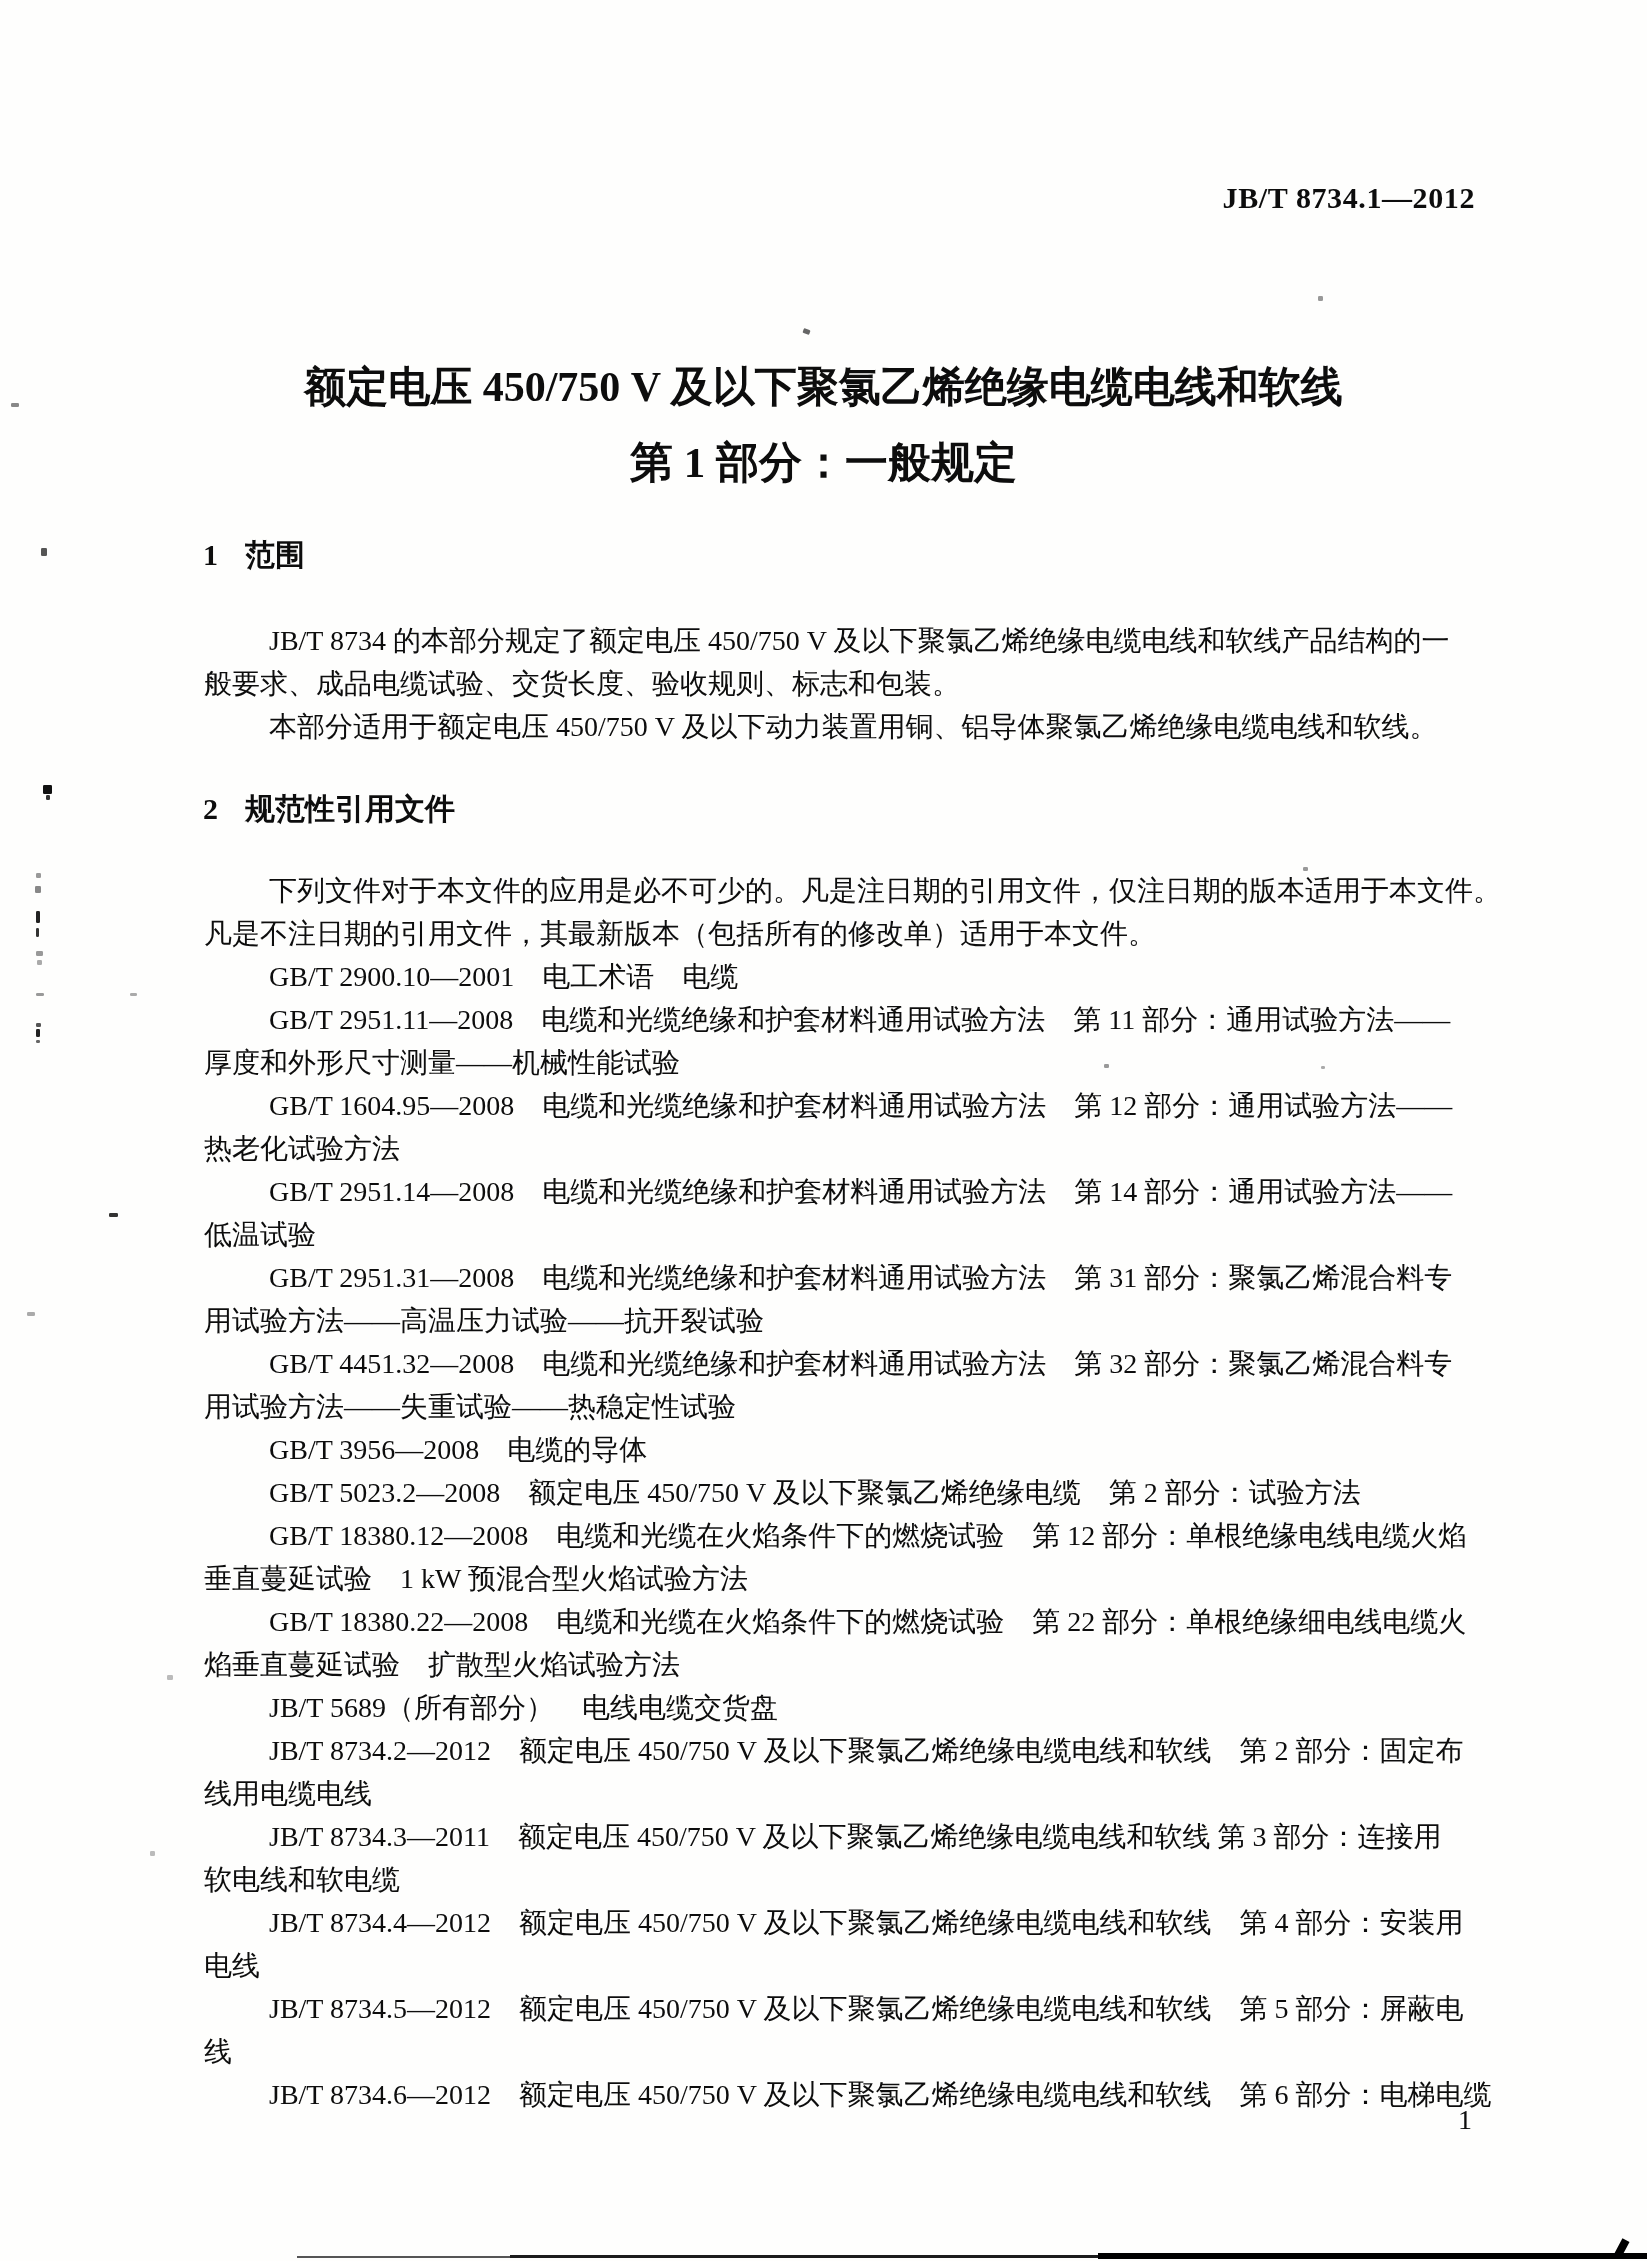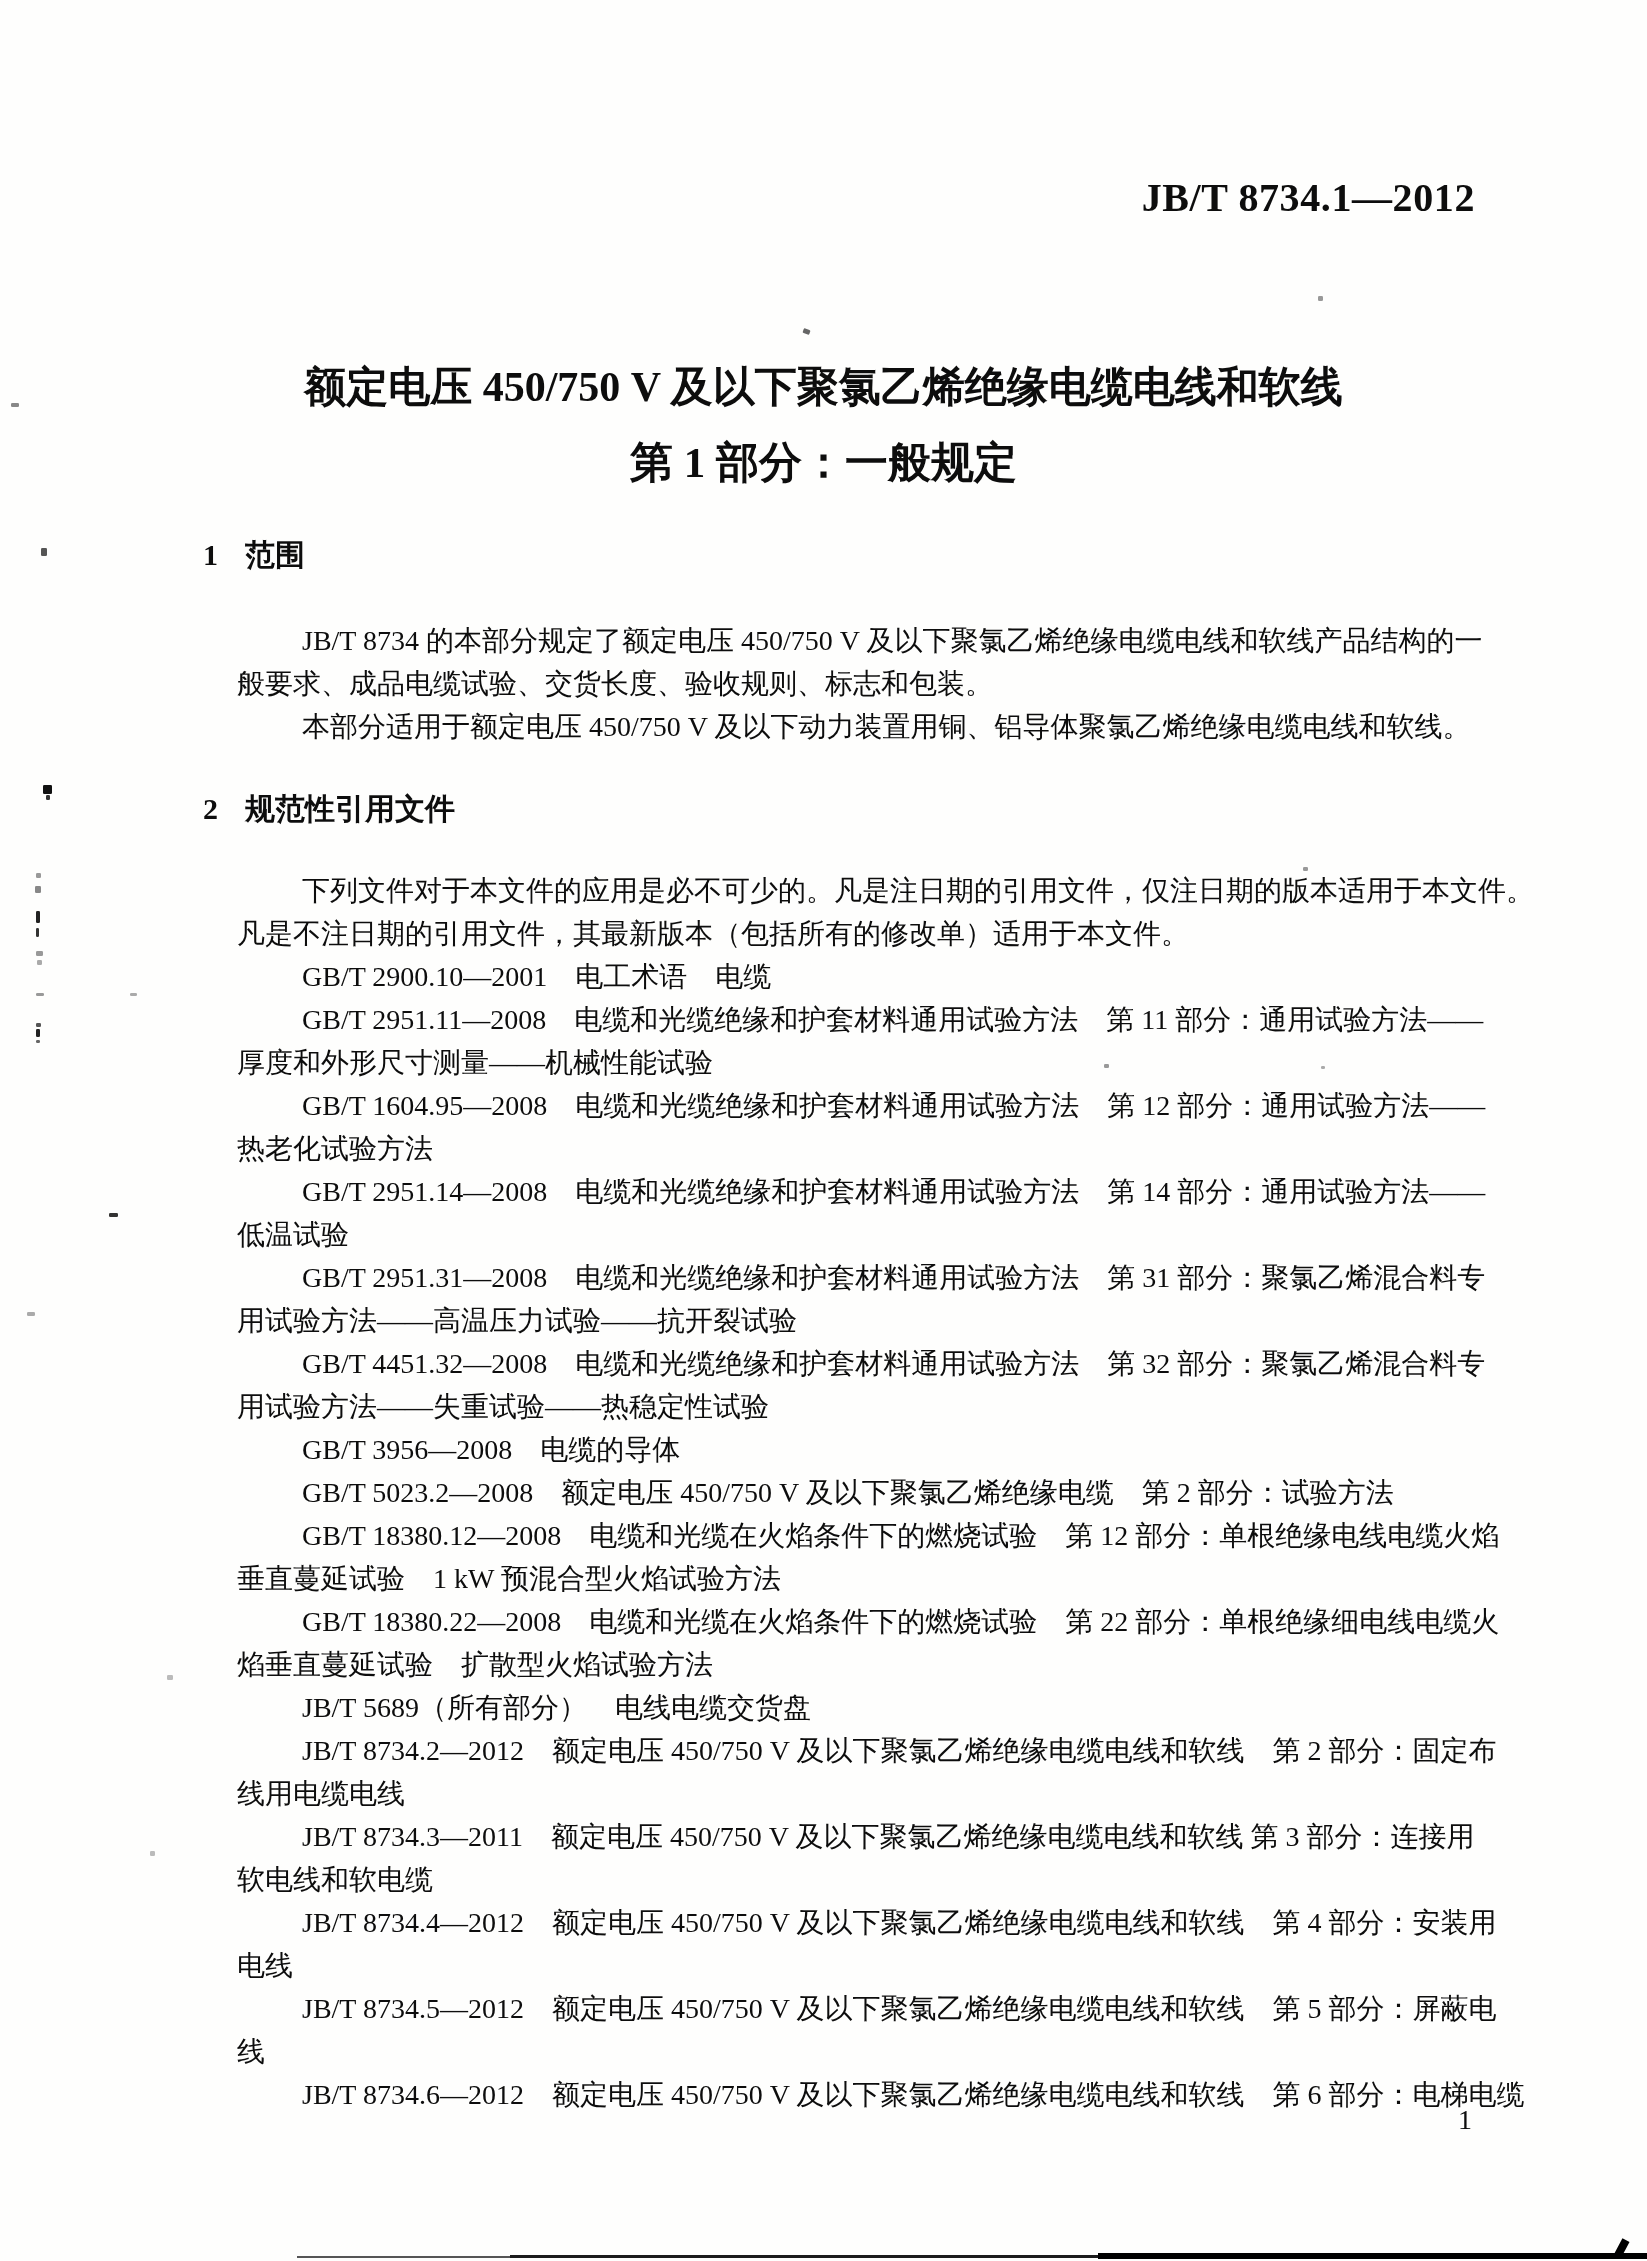--- a/index.html
+++ b/index.html
@@ -11,21 +11,21 @@
     overflow: hidden;
     color: #0d0d0d;
     font-family: "Liberation Serif", "DejaVu Serif", serif;
   }
   .header-code {
     position: absolute;
     top: 183px;
     left: 0;
     width: 1475px;
     text-align: right;
-    font-size: 40px;
+    font-size: 30px;
     line-height: 30px;
     font-weight: 700;
     letter-spacing: 0.6px;
   }
   .doc-title {
     position: absolute;
     top: 366px;
     left: 0;
     width: 1647px;
     text-align: center;
@@ -42,21 +42,20 @@
     white-space: nowrap;
   }
   .sec-heading.s1 { top: 540px; }
   .sec-heading.s2 { top: 794px; }
   .sec-heading .num-gap { display: inline-block; width: 27px; }
   .para {
     position: absolute;
     left: 204px;
     font-size: 28px;
     white-space: nowrap;
-    margin-left: 33px;
   }
   .para.p1 { top: 619px;  line-height: 43px; }
   .para.p2 { top: 869px; line-height: 43px; }
   .line { white-space: nowrap; }
   .line.indent { padding-left: 65px; }
   .page-number {
     position: absolute;
     top: 2106px;
     left: 1458px;
     font-size: 28px;

